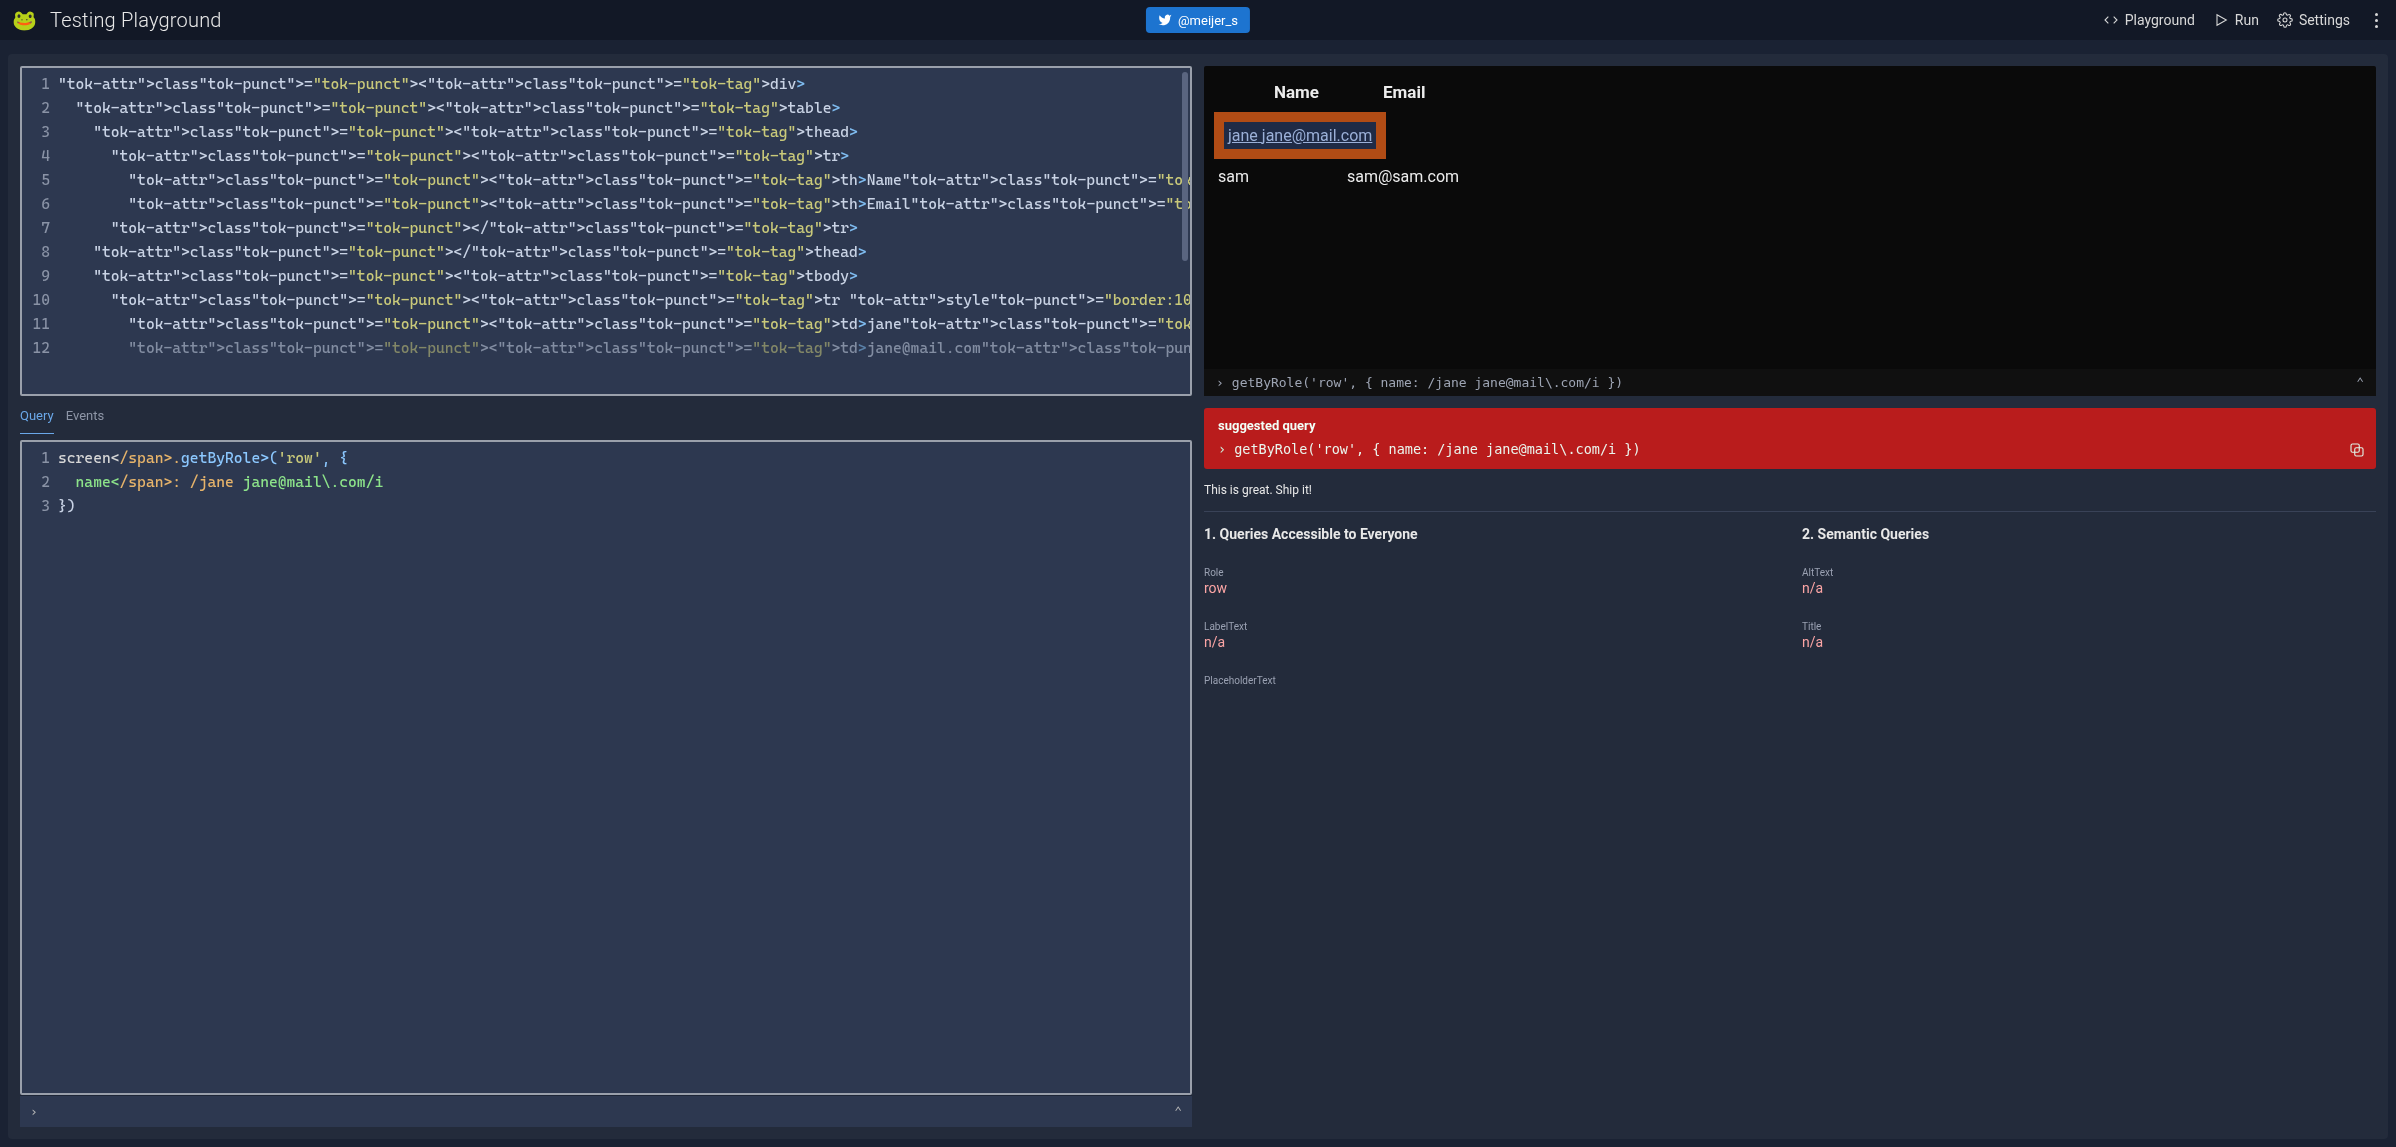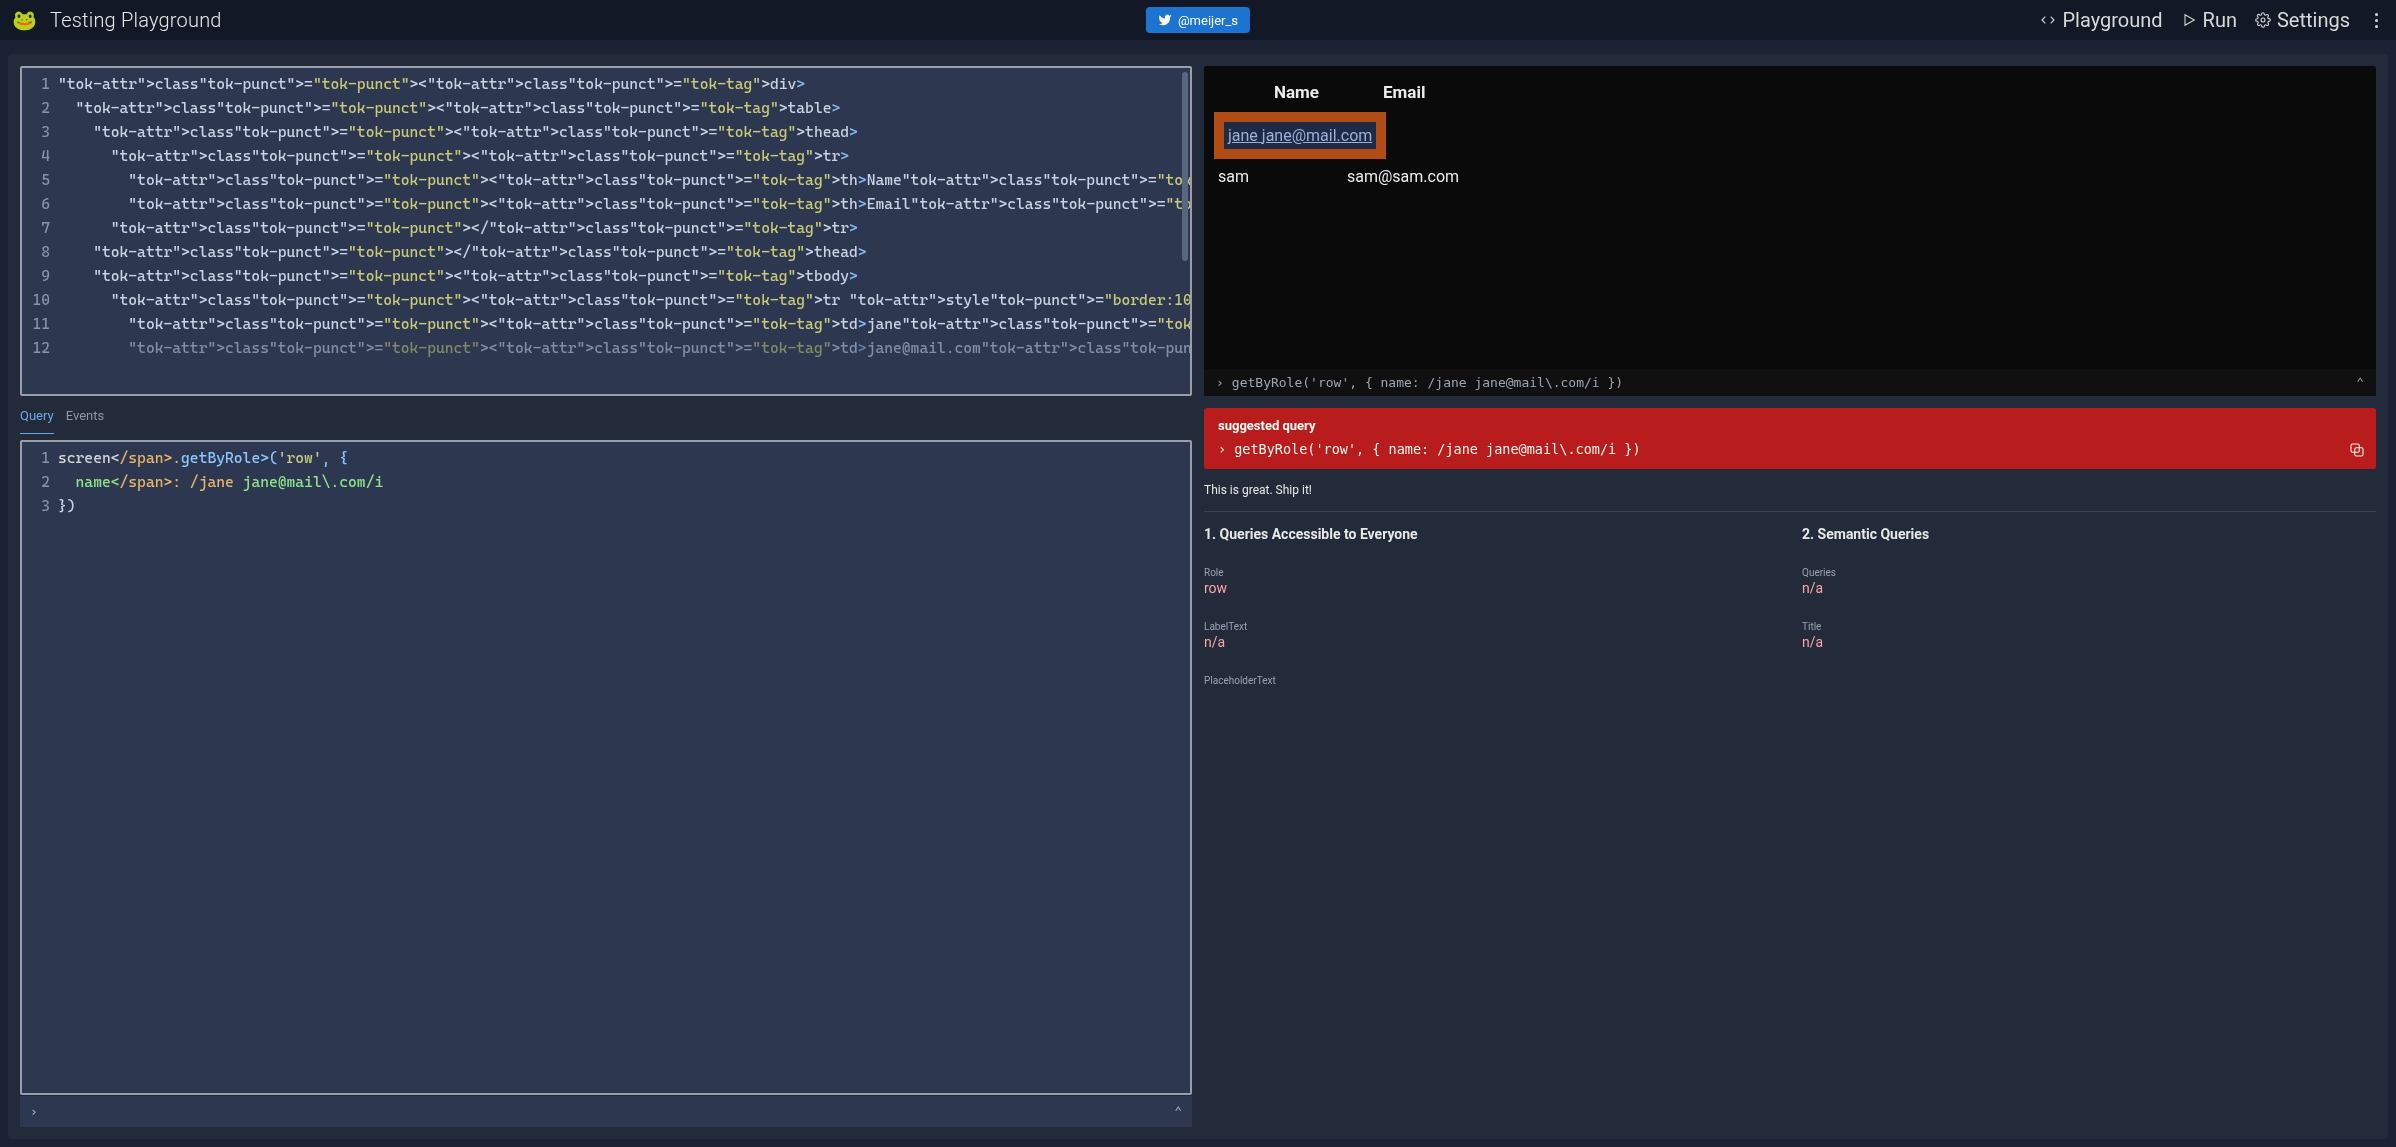--- a/index.html
+++ b/index.html
@@ -52,21 +52,21 @@
     display: flex;
     align-items: center;
     gap: 18px;
     margin-left: auto;
   }
   .top-action {
     display: inline-flex;
     align-items: center;
     gap: 6px;
     color: #d8d8d8;
-    font-size: 20px;
+    font-size: 14px;
     cursor: pointer;
   }
   .top-action svg { width: 16px; height: 16px; stroke:#d8d8d8; fill:none; stroke-width:1.6; }
   .kebab { width: 16px; display:flex; flex-direction:column; gap:3px; align-items:center; cursor:pointer;}
   .kebab span { width:3px; height:3px; background:#d8d8d8; border-radius:50%; }
 
   
   .workspace {
     position: absolute;
     top: 46px; left: 0; right: 0; bottom: 0;
@@ -400,21 +400,21 @@
           <div class="qitem-label">LabelText</div>
           <div class="qitem-value">n/a</div>
         </div>
         <div class="qitem">
           <div class="qitem-label">PlaceholderText</div>
         </div>
       </div>
       <div>
         <div class="qcol-title">2. Semantic Queries</div>
         <div class="qitem">
-          <div class="qitem-label">Queries</div>
+          <div class="qitem-label">AltText</div>
           <div class="qitem-value">n/a</div>
         </div>
         <div class="qitem">
           <div class="qitem-label">Title</div>
           <div class="qitem-value">n/a</div>
         </div>
       </div>
     </div>
   </div>
 

